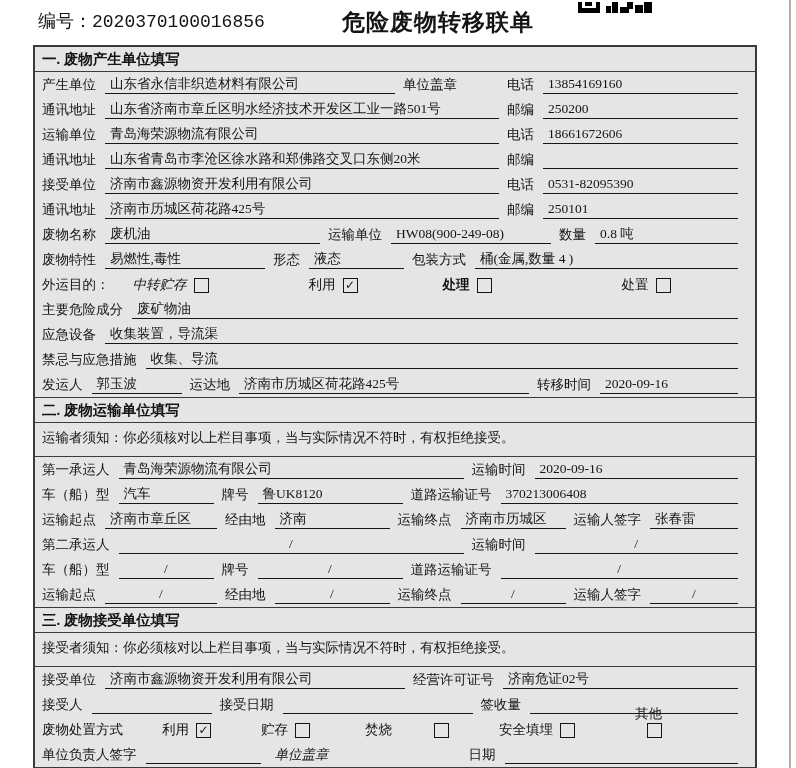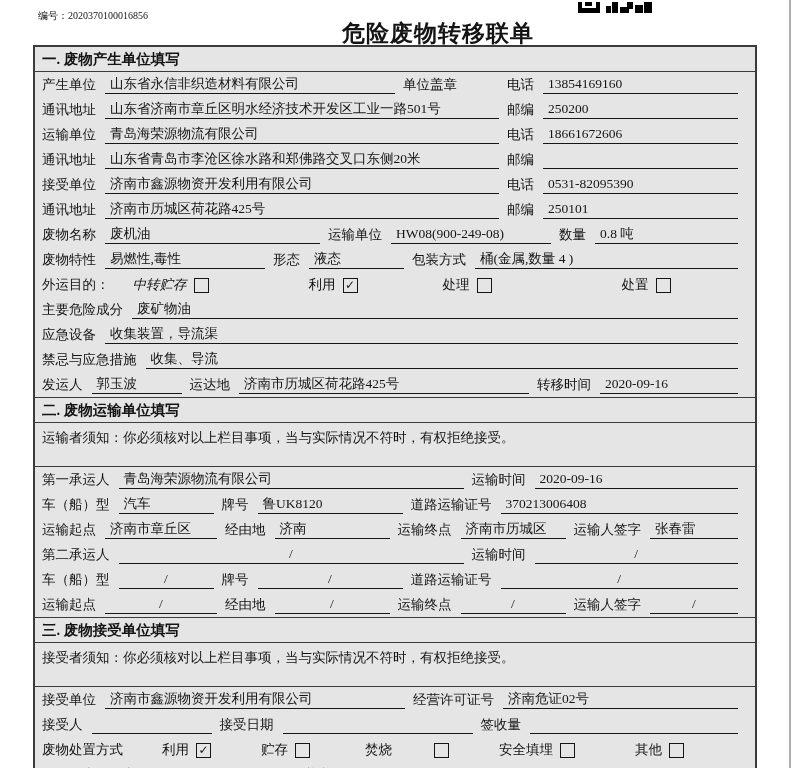--- a/index.html
+++ b/index.html
@@ -4,37 +4,37 @@
 <style>
   html,body{margin:0;padding:0;}
   body{
     width:796px;height:768px;overflow:hidden;background:#ffffff;
     font-family:"Liberation Serif","DejaVu Serif",serif;
     color:#141414;position:relative;
   }
   .page-edge{position:absolute;left:789px;top:0;width:2px;height:768px;background:#aeaeae;}
   
   .hdr{position:relative;height:45px;}
-  .serial{position:absolute;left:38px;top:9px;font-size:10px;white-space:nowrap;}
-  .doc-title{position:absolute;left:calc(50% + 40px);transform:translateX(-50%);top:18px;
+  .serial{position:absolute;left:38px;top:9px;font-size:18px;white-space:nowrap;font-family:Liberation Mono, monospace;}
+  .doc-title{position:absolute;left:calc(50% + 40px);transform:translateX(-50%);top:7px;
     font-size:23px;font-weight:bold;letter-spacing:1px;white-space:nowrap;}
   .qr{position:absolute;left:578px;top:0;}
   
   .formbox{margin-left:33px;width:724px;box-sizing:border-box;
     border:2px solid #3b3b3b;background:#e5e5e5;}
   .sec-title{font-weight:bold;font-size:14.5px;padding:3px 6px 2px 7px;
     border-bottom:1.5px solid #3b3b3b;white-space:nowrap;}
   .sec-title.mid{border-top:1.5px solid #3b3b3b;}
-  .notice{font-size:13.5px;padding:6px 6px 19px 7px;border-bottom:1px solid #3b3b3b;white-space:nowrap;font-family:Liberation Mono, monospace;}
+  .notice{font-size:13.5px;padding:6px 6px 9px 7px;border-bottom:1px solid #3b3b3b;white-space:nowrap;font-family:Liberation Mono, monospace;}
   .row{display:flex;align-items:flex-end;height:25px;padding:0 17px 3px 7px;
     font-size:13.5px;white-space:nowrap;box-sizing:border-box;}
   .lbl{flex:none;margin-right:9px;}
   .plain{flex:none;}
   .ml8{margin-left:8px;} .ml14{margin-left:14px;font-style:italic;} .ml30{margin-left:30px;} .ml50{margin-left:50px;justify-content:flex-end;} .ml55{margin-left:55px;gap:35px;}
-  .ml60{margin-left:60px;} .ml85{margin-left:85px;} .ml100{margin-left:100px;}
+  .ml60{margin-left:60px;flex-direction:column;} .ml85{margin-left:85px;font-weight:bold;} .ml100{margin-left:100px;}
   .ml130{margin-left:130px;} .ml140{margin-left:140px;}
   .val{border-bottom:1px solid #161616;padding:0 5px;min-height:18px;box-sizing:border-box;flex:none;}
   .val.ctr{text-align:center;}
   .grow{flex:1 1 auto;}
   .w90{width:90px}.w95{width:95px}.w105{width:105px}.w112{width:112px}.w115{width:115px}
   .w120{width:120px}.w145{width:145px}.w160{width:160px}.w190{width:190px}.w195{width:195px}.w215{width:215px}.w290{width:290px}.w300{width:300px}.w345{width:345px}
   .cbi{display:inline-flex;align-items:flex-end;flex:none;}
   .cbx{display:inline-flex;align-items:center;justify-content:center;flex:none;
     width:13px;height:13px;border:1.4px solid #141414;margin-left:7px;margin-bottom:1px;
     font-family:"DejaVu Sans",sans-serif;font-size:12px;line-height:12px;}

